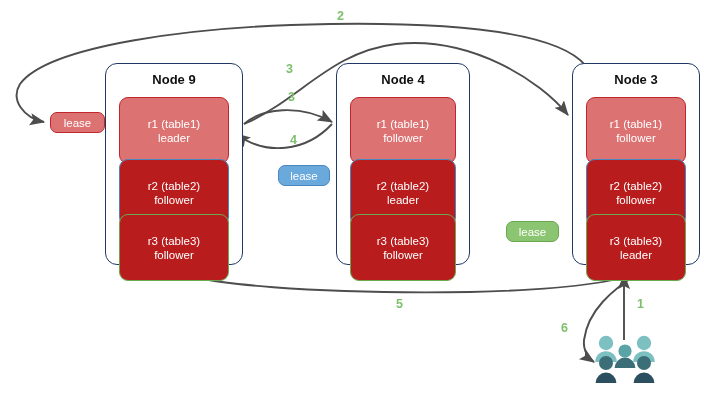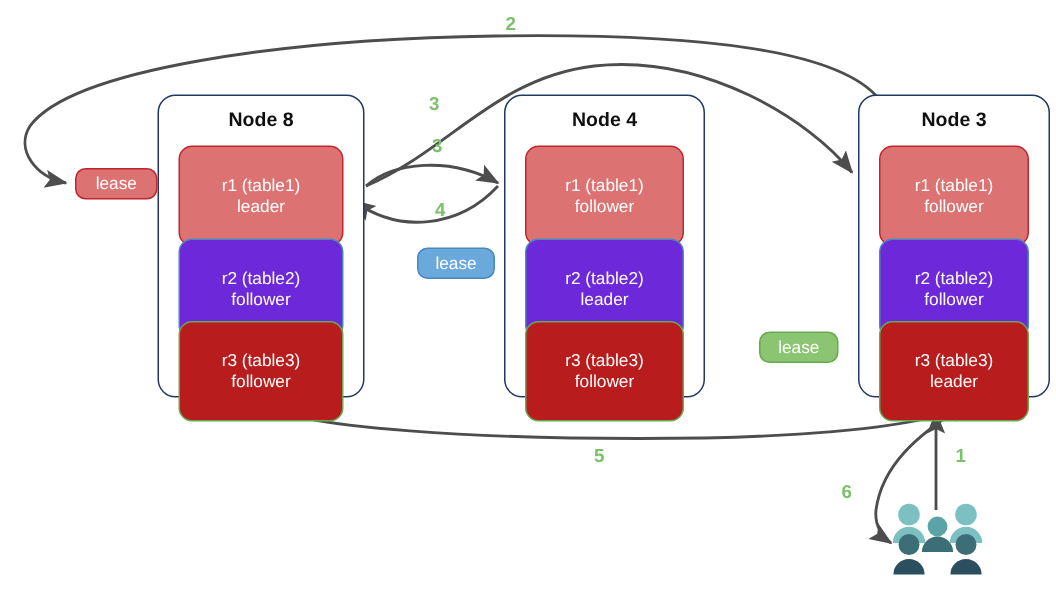--- a/index.html
+++ b/index.html
@@ -11,21 +11,21 @@
   .node-box{position:absolute;border:1.6px solid #1f3864;border-radius:12px;
             background:#ffffff;box-sizing:border-box;}
   .node-title{position:absolute;left:0;right:0;top:8px;text-align:center;
               font-size:13px;font-weight:bold;color:#101010;}
   .replica{position:absolute;left:13px;right:13px;height:67px;border-radius:9px;
            display:flex;flex-direction:column;align-items:center;
            justify-content:center;color:#ffffff;font-size:11.5px;line-height:14px;
            box-sizing:border-box;}
   .rep-line{display:block;}
   .r-red{background:#dd7272;border:1.6px solid #c0272d;}
-  .r-blue{background:#6d28d9;border:1.6px solid #4a87bf;}
+  .r-blue{background:#b91c1c;border:1.6px solid #4a87bf;}
   .r-green{background:#b91c1c;border:1.6px solid #6aa84f;}
 
   .lease{position:absolute;border-radius:7px;display:flex;align-items:center;
          justify-content:center;color:#ffffff;font-size:11.5px;
          box-sizing:border-box;height:21px;}
   .l-red{background:#dd7272;border:1.6px solid #c0272d;}
   .l-blue{background:#6aa9dc;border:1.6px solid #4a87bf;}
   .l-green{background:#8cc571;border:1.6px solid #6aa84f;}
 
   .step{position:absolute;color:#7dbf6c;font-size:12.5px;font-weight:bold;
@@ -56,21 +56,21 @@
       <path d="M 168,266 C 186,286 330,294 470,292 C 560,290 620,282 648,270"></path>
 
       <path d="M 624,340 L 624,275"></path>
 
       <path d="M 640,272 C 612,290 588,310 584,340 C 583,350 588,358 594,362"></path>
     </g>
   </svg>
 
   <div id="nodes-host">
       <div class="node-box" style="left: 105px; top: 63px; width: 138px; height: 202px;">
-        <div class="node-title">Node 8</div>
+        <div class="node-title">Node 9</div>
         <div class="replica r-red" style="top: 33px;">
           <span class="rep-line">r1 (table1)</span>
           <span class="rep-line">leader</span>
         </div>
         <div class="replica r-blue" style="top: 95px;">
           <span class="rep-line">r2 (table2)</span>
           <span class="rep-line">follower</span>
         </div>
         <div class="replica r-green" style="top: 150px;">
           <span class="rep-line">r3 (table3)</span>

